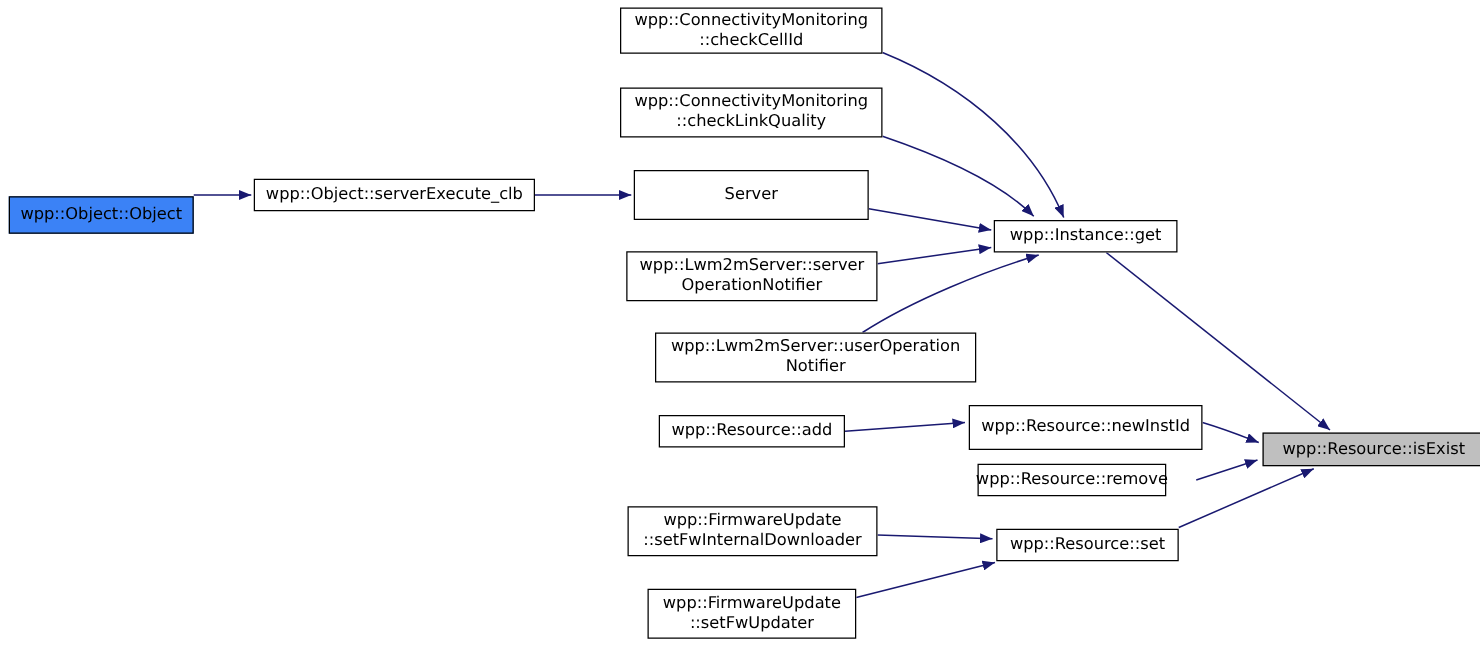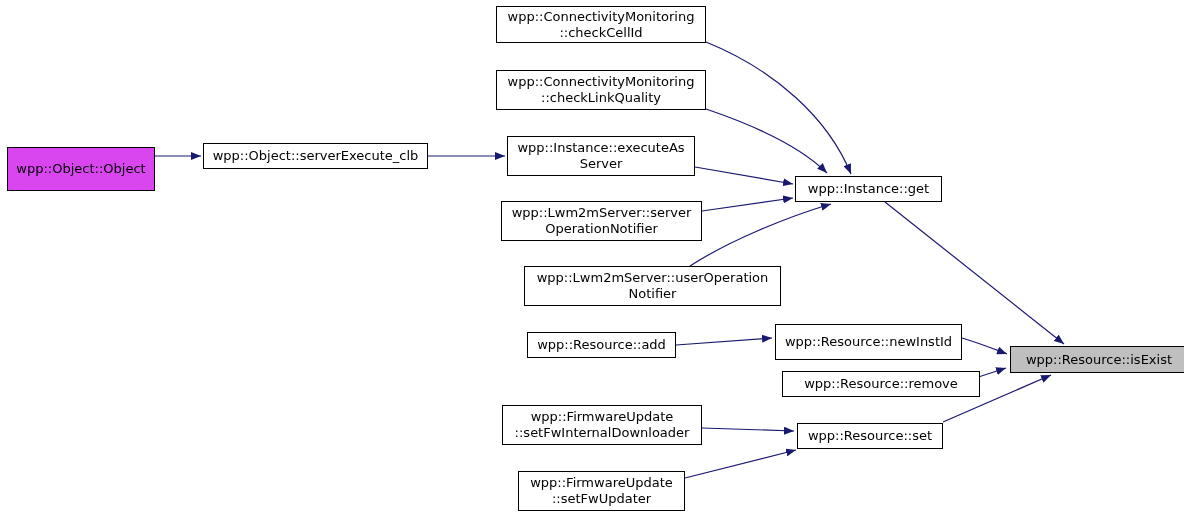--- a/index.html
+++ b/index.html
@@ -80,48 +80,47 @@
   </svg>
   <div id="node-layer">
       <div class="node" title="wpp::ConnectivityMonitoring::checkCellId" style="left: 496px; top: 6px; width: 210px; height: 37px; border-color: rgb(0, 0, 0); background: rgb(255, 255, 255);">
         <span>wpp::ConnectivityMonitoring</span>
         <span>::checkCellId</span>
       </div>
       <div class="node" title="wpp::ConnectivityMonitoring::checkLinkQuality" style="left: 496px; top: 70px; width: 210px; height: 40px; border-color: rgb(0, 0, 0); background: rgb(255, 255, 255);">
         <span>wpp::ConnectivityMonitoring</span>
         <span>::checkLinkQuality</span>
       </div>
-      <div class="node" title="wpp::Object::Object" style="left: 7px; top: 147px; width: 148px; height: 44px; border-color: rgb(0, 0, 0); background: #d946ef;">
+      <div class="node" title="wpp::Object::Object" style="left: 7px; top: 157px; width: 148px; height: 30px; border-color: rgb(0, 0, 0); background: #3b82f6;">
         <span>wpp::Object::Object</span>
       </div>
       <div class="node" title="wpp::Object::serverExecute_clb" style="left: 203px; top: 143px; width: 225px; height: 26px; border-color: rgb(0, 0, 0); background: rgb(255, 255, 255);">
         <span>wpp::Object::serverExecute_clb</span>
       </div>
       <div class="node" title="wpp::Instance::executeAsServer" style="left: 507px; top: 136px; width: 188px; height: 40px; border-color: rgb(0, 0, 0); background: rgb(255, 255, 255);">
-        <span>wpp::Instance::executeAs</span>
         <span>Server</span>
       </div>
       <div class="node" title="wpp::Lwm2mServer::serverOperationNotifier" style="left: 501px; top: 201px; width: 201px; height: 40px; border-color: rgb(0, 0, 0); background: rgb(255, 255, 255);">
         <span>wpp::Lwm2mServer::server</span>
         <span>OperationNotifier</span>
       </div>
       <div class="node" title="wpp::Lwm2mServer::userOperationNotifier" style="left: 476px; top: 266px; width: 257px; height: 40px; border-color: rgb(0, 0, 0); background: rgb(255, 255, 255); margin-left: 48px;">
         <span>wpp::Lwm2mServer::userOperation</span>
         <span>Notifier</span>
       </div>
       <div class="node" title="wpp::Resource::get" style="left: 795px; top: 176px; width: 147px; height: 26px; border-color: rgb(0, 0, 0); background: rgb(255, 255, 255);">
         <span>wpp::Instance::get</span>
       </div>
       <div class="node" title="wpp::Resource::add" style="left: 527px; top: 332px; width: 149px; height: 26px; border-color: rgb(0, 0, 0); background: rgb(255, 255, 255);">
         <span>wpp::Resource::add</span>
       </div>
       <div class="node" title="wpp::Resource::newInstId" style="left: 775px; top: 324px; width: 187px; height: 36px; border-color: rgb(0, 0, 0); background: rgb(255, 255, 255);">
         <span>wpp::Resource::newInstId</span>
       </div>
-      <div class="node" title="wpp::Resource::remove" style="left: 782px; top: 371px; width: 198px; height: 26px; border-color: rgb(0, 0, 0); background: rgb(255, 255, 255);">
+      <div class="node" title="wpp::Resource::remove" style="left: 782px; top: 371px; width: 151px; height: 26px; border-color: rgb(0, 0, 0); background: rgb(255, 255, 255);">
         <span>wpp::Resource::remove</span>
       </div>
       <div class="node" title="wpp::FirmwareUpdate::setFwInternalDownloader" style="left: 502px; top: 405px; width: 200px; height: 40px; border-color: rgb(0, 0, 0); background: rgb(255, 255, 255);">
         <span>wpp::FirmwareUpdate</span>
         <span>::setFwInternalDownloader</span>
       </div>
       <div class="node" title="wpp::Resource::set" style="left: 797px; top: 423px; width: 146px; height: 26px; border-color: rgb(0, 0, 0); background: rgb(255, 255, 255);">
         <span>wpp::Resource::set</span>
       </div>
       <div class="node" title="wpp::FirmwareUpdate::setFwUpdater" style="left: 518px; top: 471px; width: 167px; height: 40px; border-color: rgb(0, 0, 0); background: rgb(255, 255, 255);">

